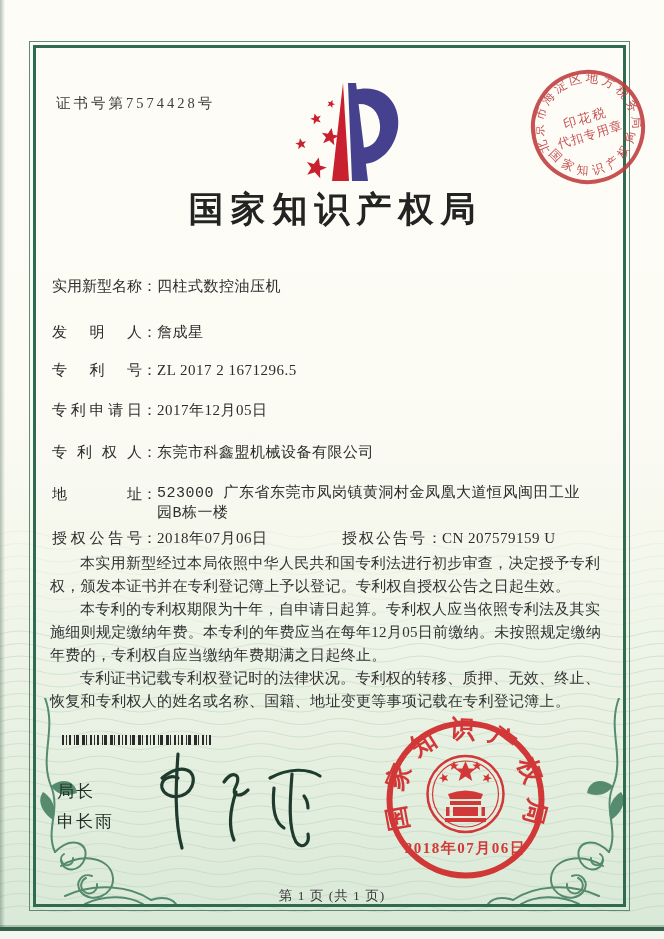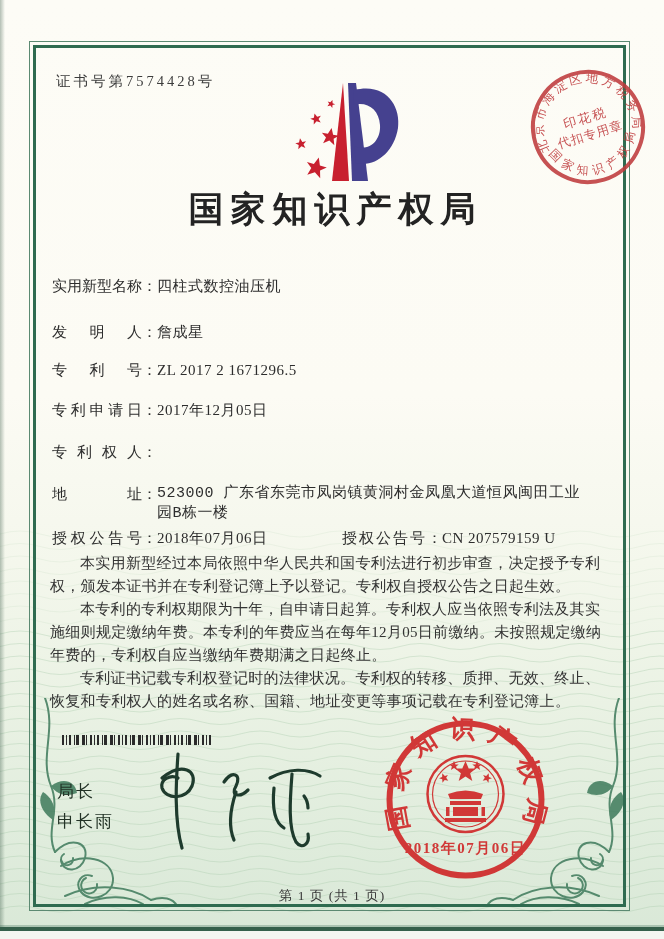--- a/index.html
+++ b/index.html
@@ -5,21 +5,21 @@
   html,body{margin:0;padding:0;}
   body{width:664px;height:939px;overflow:hidden;background:#e9e9e9;}
   .page{
     position:relative;width:664px;height:939px;overflow:hidden;
     background:linear-gradient(180deg,#fdfcf6 0%,#fcfbf4 42%,#f4f7ec 60%,#eaf2e4 75%,#dfecdc 90%,#d9e8d7 100%);
     font-family:"Liberation Serif","DejaVu Serif",serif;color:#2e2e2e;
   }
   .frame{position:absolute;left:29px;top:41px;width:599px;height:868px;border:1px solid #5c8a72;z-index:2;pointer-events:none;}
   .frame-inner{position:absolute;inset:3px;border:3px solid #2f6b50;}
   .waves{position:absolute;left:0;top:528px;z-index:0;}
-  .cert-no{position:absolute;left:56px;top:72px;font-size:14.5px;letter-spacing:3px;color:#3c3c3c;z-index:3;}
+  .cert-no{position:absolute;left:56px;top:94px;font-size:14.5px;letter-spacing:3px;color:#3c3c3c;z-index:3;}
   .logo{position:absolute;left:286px;top:78px;z-index:3;}
   .title{position:absolute;left:0;top:186px;width:100%;text-align:center;font-size:35px;font-weight:bold;letter-spacing:7px;text-indent:7px;color:#232323;z-index:3;}
   .row{position:absolute;left:52px;display:flex;align-items:flex-start;font-size:15px;color:#2d2d2d;z-index:3;line-height:20px;}
   .flabel{display:inline-block;width:90px;text-align:justify;text-align-last:justify;text-justify:inter-character;flex:none;}
   .fcolon{flex:none;}
   .fvalue{letter-spacing:.5px;}
   .addr-value{width:432px;font-family:Liberation Mono, monospace;}
   .grant-row{width:560px;position:relative;}
   .grant-no{position:absolute;left:290px;top:0;display:flex;}
   .grant-no .flabel{width:auto;letter-spacing:2px;}
@@ -172,20 +172,21 @@
     <span class="fvalue">ZL 2017 2 1671296.5</span>
   </div>
   <div class="row" style="top:400px">
     <span class="flabel">专利申请日</span>
       <span class="fcolon">：</span>
     <span class="fvalue">2017年12月05日</span>
   </div>
   <div class="row" style="top:442px">
     <span class="flabel">专利权人</span>
       <span class="fcolon">：</span>
+    <span class="fvalue">东莞市科鑫盟机械设备有限公司</span>
   </div>
   <div class="row" style="top:484px">
     <span class="flabel">地址</span>
       <span class="fcolon">：</span>
     <span class="fvalue addr-value">523000 广东省东莞市凤岗镇黄洞村金凤凰大道恒风闽田工业园B栋一楼</span>
   </div>
   <div class="row grant-row" style="top:528px">
     <span class="flabel">授权公告号</span>
       <span class="fcolon">：</span>
     <span class="fvalue">2018年07月06日</span>

